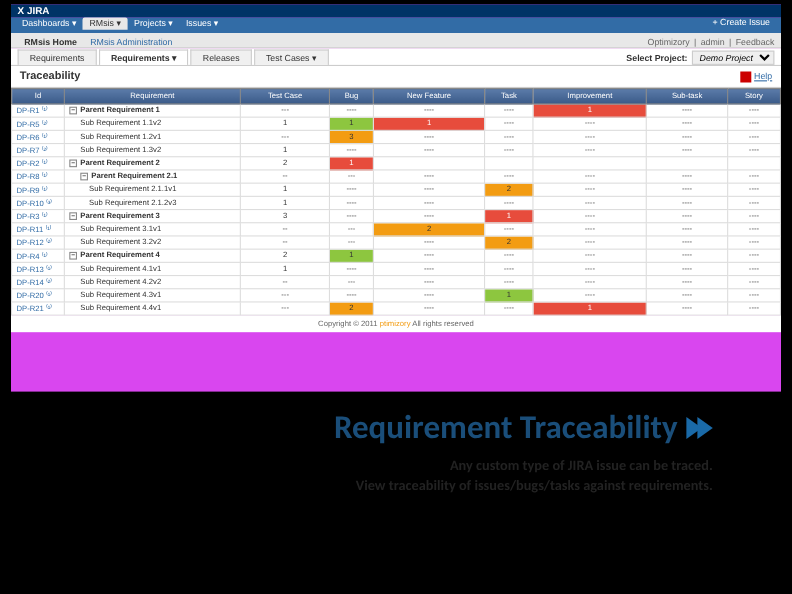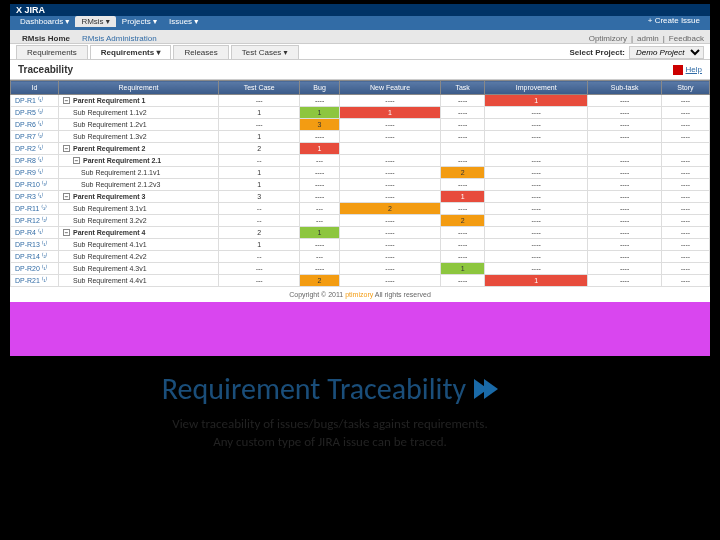--- a/index.html
+++ b/index.html
@@ -35,21 +35,21 @@
   table.grid td.req-cell { text-align: left; padding-left: 4px; width: 160px; }
   .parent { font-weight: bold; }
   .indent1 { padding-left: 14px !important; }
   .indent2 { padding-left: 22px !important; }
   .toggle { display: inline-block; width: 7px; height: 7px; border: 1px solid #888; text-align: center; line-height: 6px; font-size: 6px; margin-right: 3px; }
   .cell-green { background: #8dc63f; }
   .cell-red { background: #e74c3c; color: #fff; }
   .cell-orange { background: #f39c12; }
   .footer { text-align: center; font-size: 7px; color: #666; padding: 4px; background: #fff; }
   .footer-brand { color: #f39c12; }
-  .caption-area { position: absolute; left: 0; right: 0; top: 370px; text-align: center; padding-right: 60px; }
+  .caption-area { position: absolute; left: 0; right: 12px; top: 370px; text-align: right; padding-right: 60px; font-weight: bold; }
   .caption-title { font-size: 30px; color: #1a4e7a; font-family: "Segoe UI", Calibri, sans-serif; display: inline-flex; align-items: center; gap: 12px; }
   .chevrons { display: inline-flex; gap: 0; }
   .chev { width: 0; height: 0; border-top: 10px solid transparent; border-bottom: 10px solid transparent; border-left: 14px solid #1a6aa8; margin-left: -4px; }
   .caption-text { color: #222; font-size: 13px; font-family: "Segoe UI", Calibri, sans-serif; margin-top: 8px; line-height: 1.4; }
 </style>
 </head>
 <body>
 
 <div class="screenshot">
   <div class="jira-header">
@@ -292,16 +292,16 @@
 
 <div class="caption-area">
   <div class="caption-title">
     <span>Requirement Traceability</span>
     <span class="chevrons">
       <span class="chev"></span>
         <span class="chev"></span>
     </span>
   </div>
   <div class="caption-text">
+    <div>Any custom type of JIRA issue can be traced.</div>
     <div>View traceability of issues/bugs/tasks against requirements.</div>
-    <div>Any custom type of JIRA issue can be traced.</div>
   </div>
 </div>
 
 </body></html>

